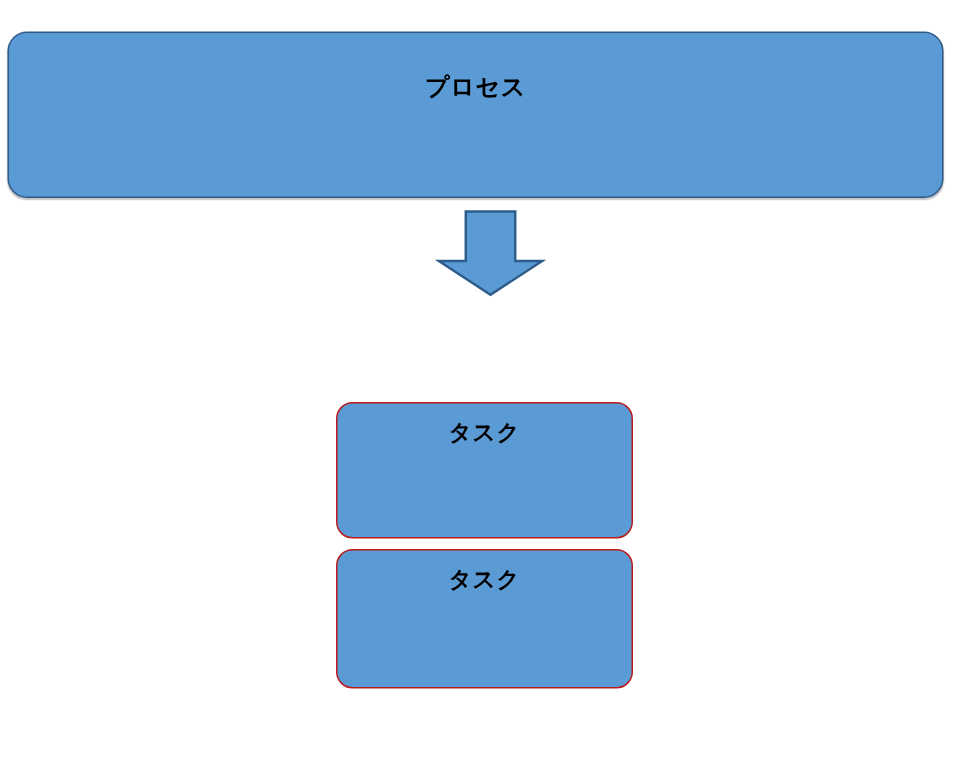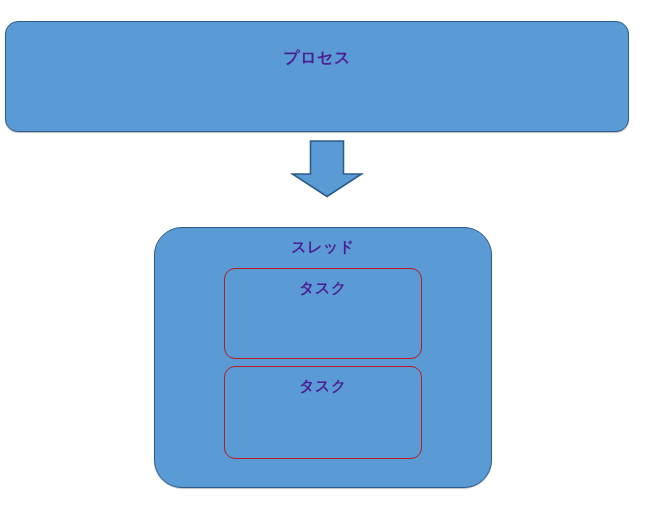--- a/index.html
+++ b/index.html
@@ -31,21 +31,21 @@
   .inner-shape {
     border: 1px solid #b91c1c;
     background: #5B9BD5;
   }
 
   .shape-label {
     position: absolute;
     left: 0;
     right: 0;
     text-align: center;
-    color: #4c1d95;
+    color: #000000;
     font-weight: bold;
     letter-spacing: 0.5px;
     white-space: nowrap;
     user-select: none;
   }
 
   
   #process-box {
     left: 5px;
     top: 21px;
@@ -115,23 +115,20 @@
   <div class="shape outer-shape" id="process-box">
     <span class="shape-label">プロセス</span>
   </div>
 
   <div id="flow-arrow">
     <svg viewBox="0 0 72 58" xmlns="http://www.w3.org/2000/svg">
       <polygon points="19.5,1 52.5,1 52.5,34 70.5,34 36,56.5 1.5,34 19.5,34" fill="#5B9BD5" stroke="#2E5C8A" stroke-width="1.6" stroke-linejoin="miter"></polygon>
     </svg>
   </div>
 
-  <div class="shape outer-shape" id="thread-box">
-    <span class="shape-label">スレッド</span>
-  </div>
 
   <div class="shape inner-shape task-box" id="task-box-1">
     <span class="shape-label">タスク</span>
   </div>
 
   <div class="shape inner-shape task-box" id="task-box-2">
     <span class="shape-label">タスク</span>
   </div>
 
 </div>

